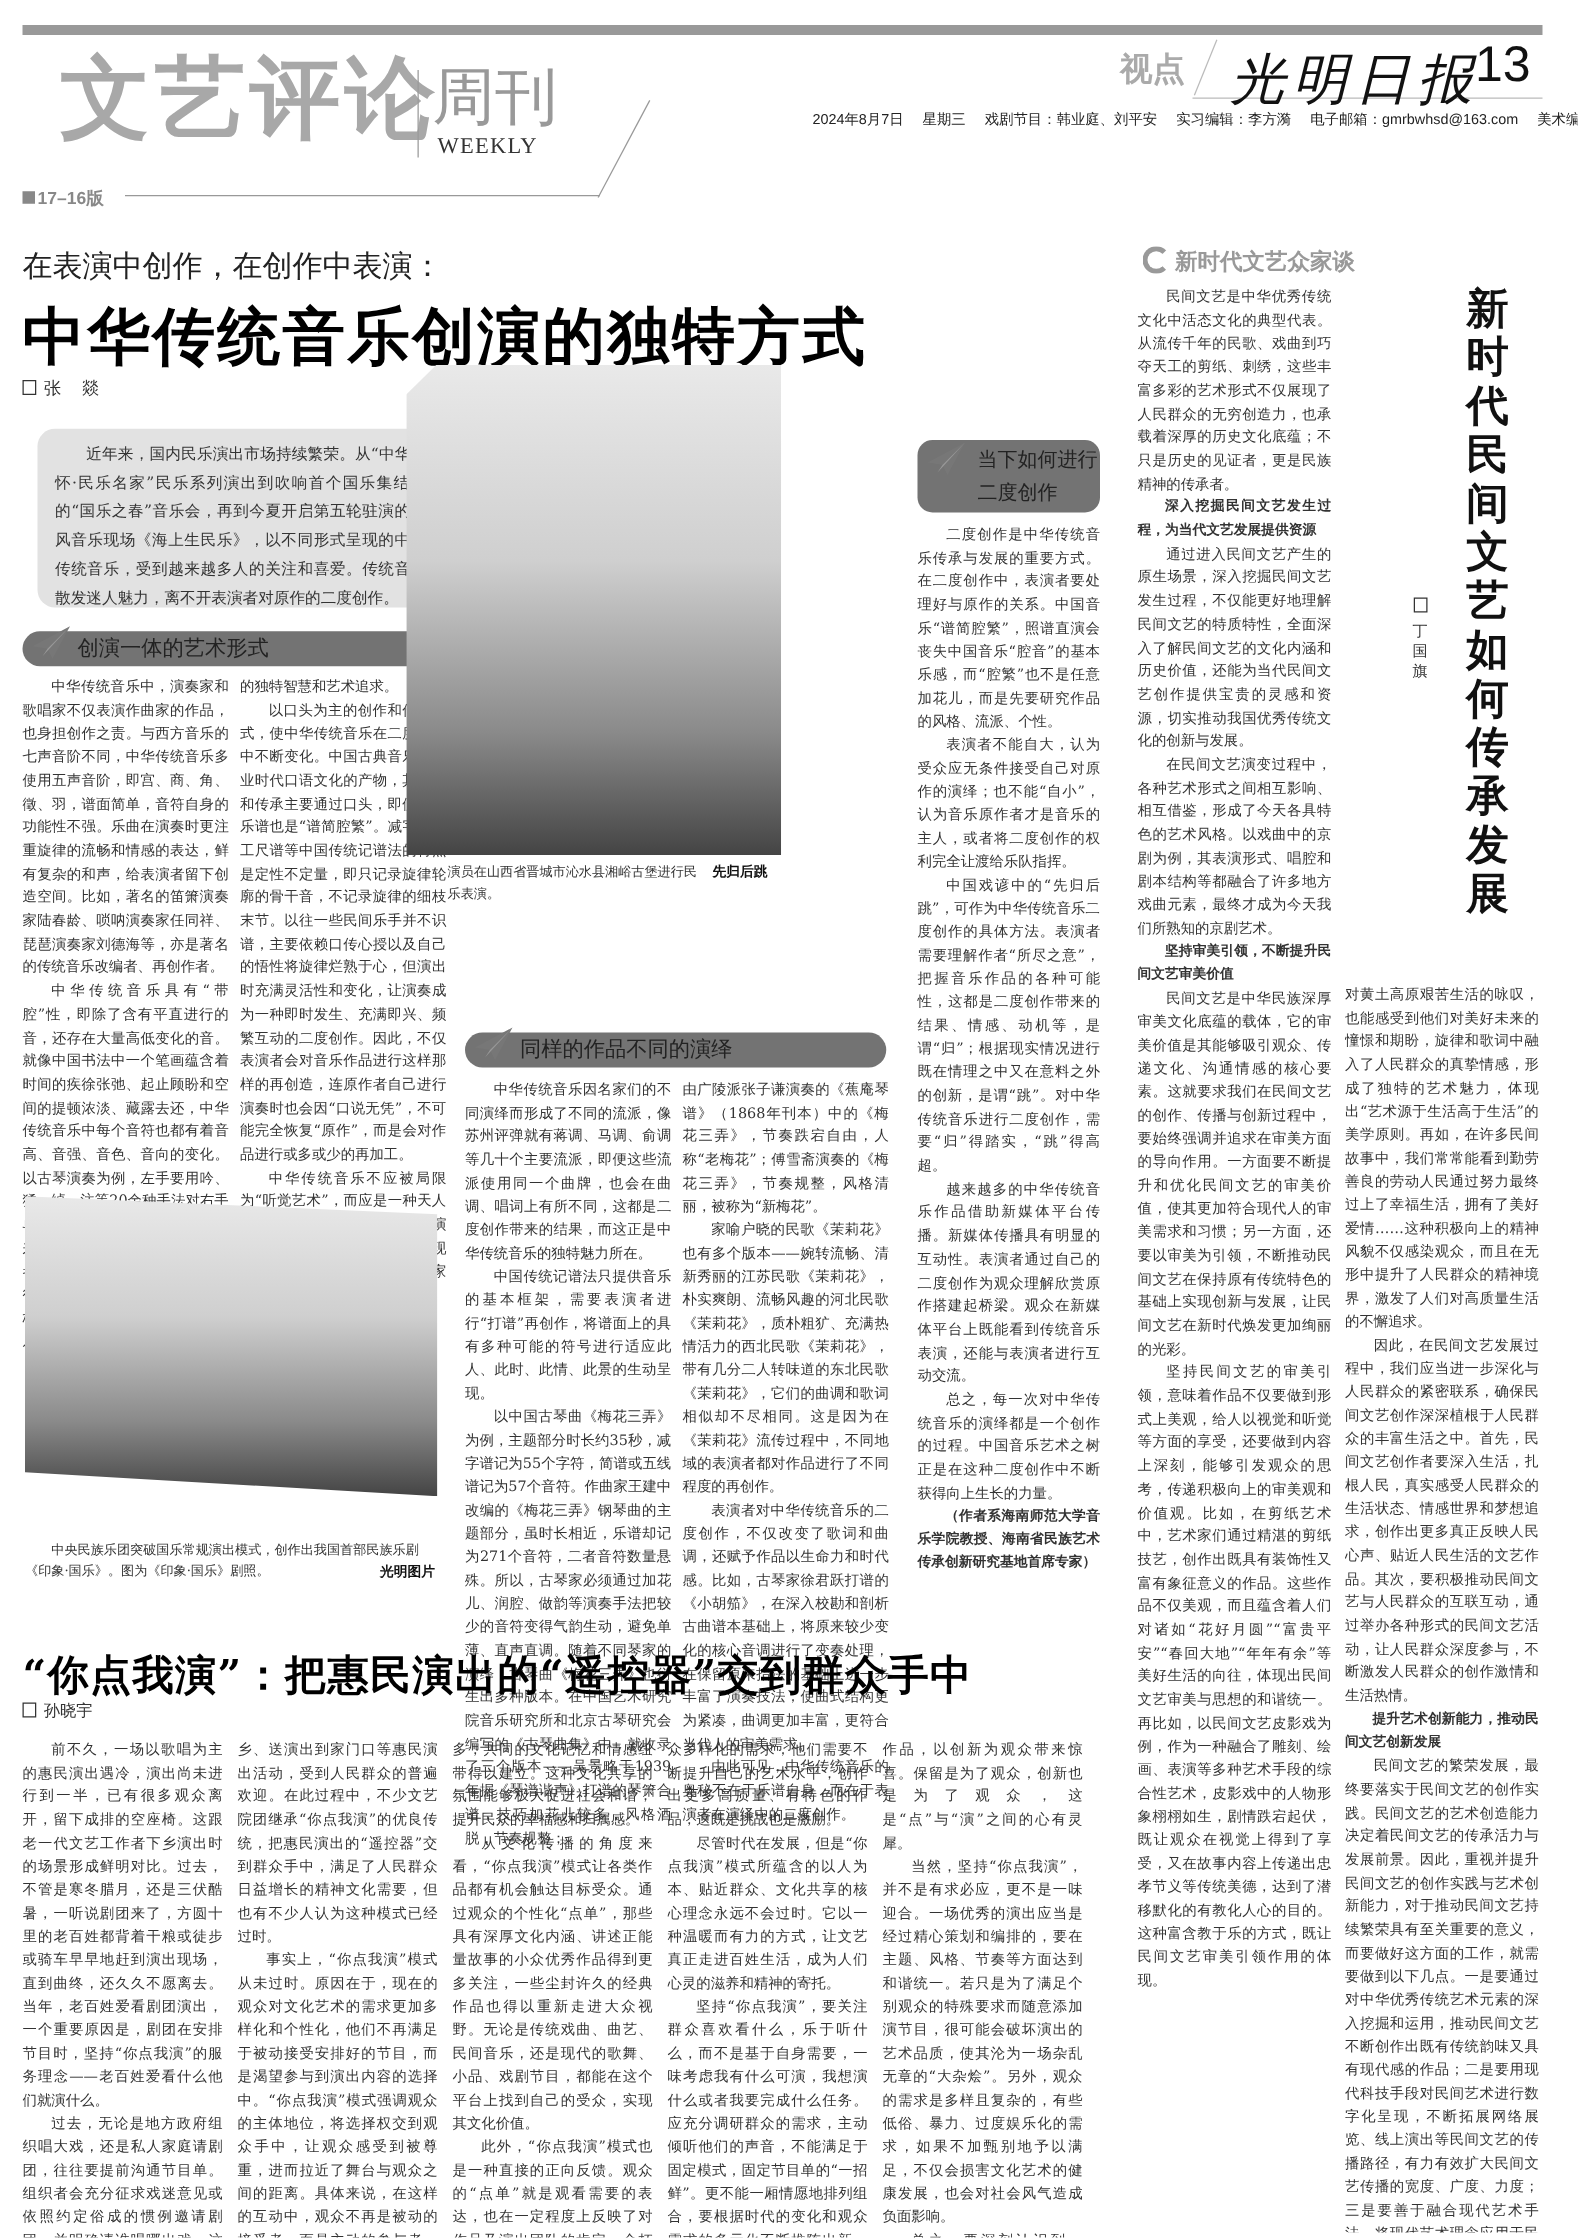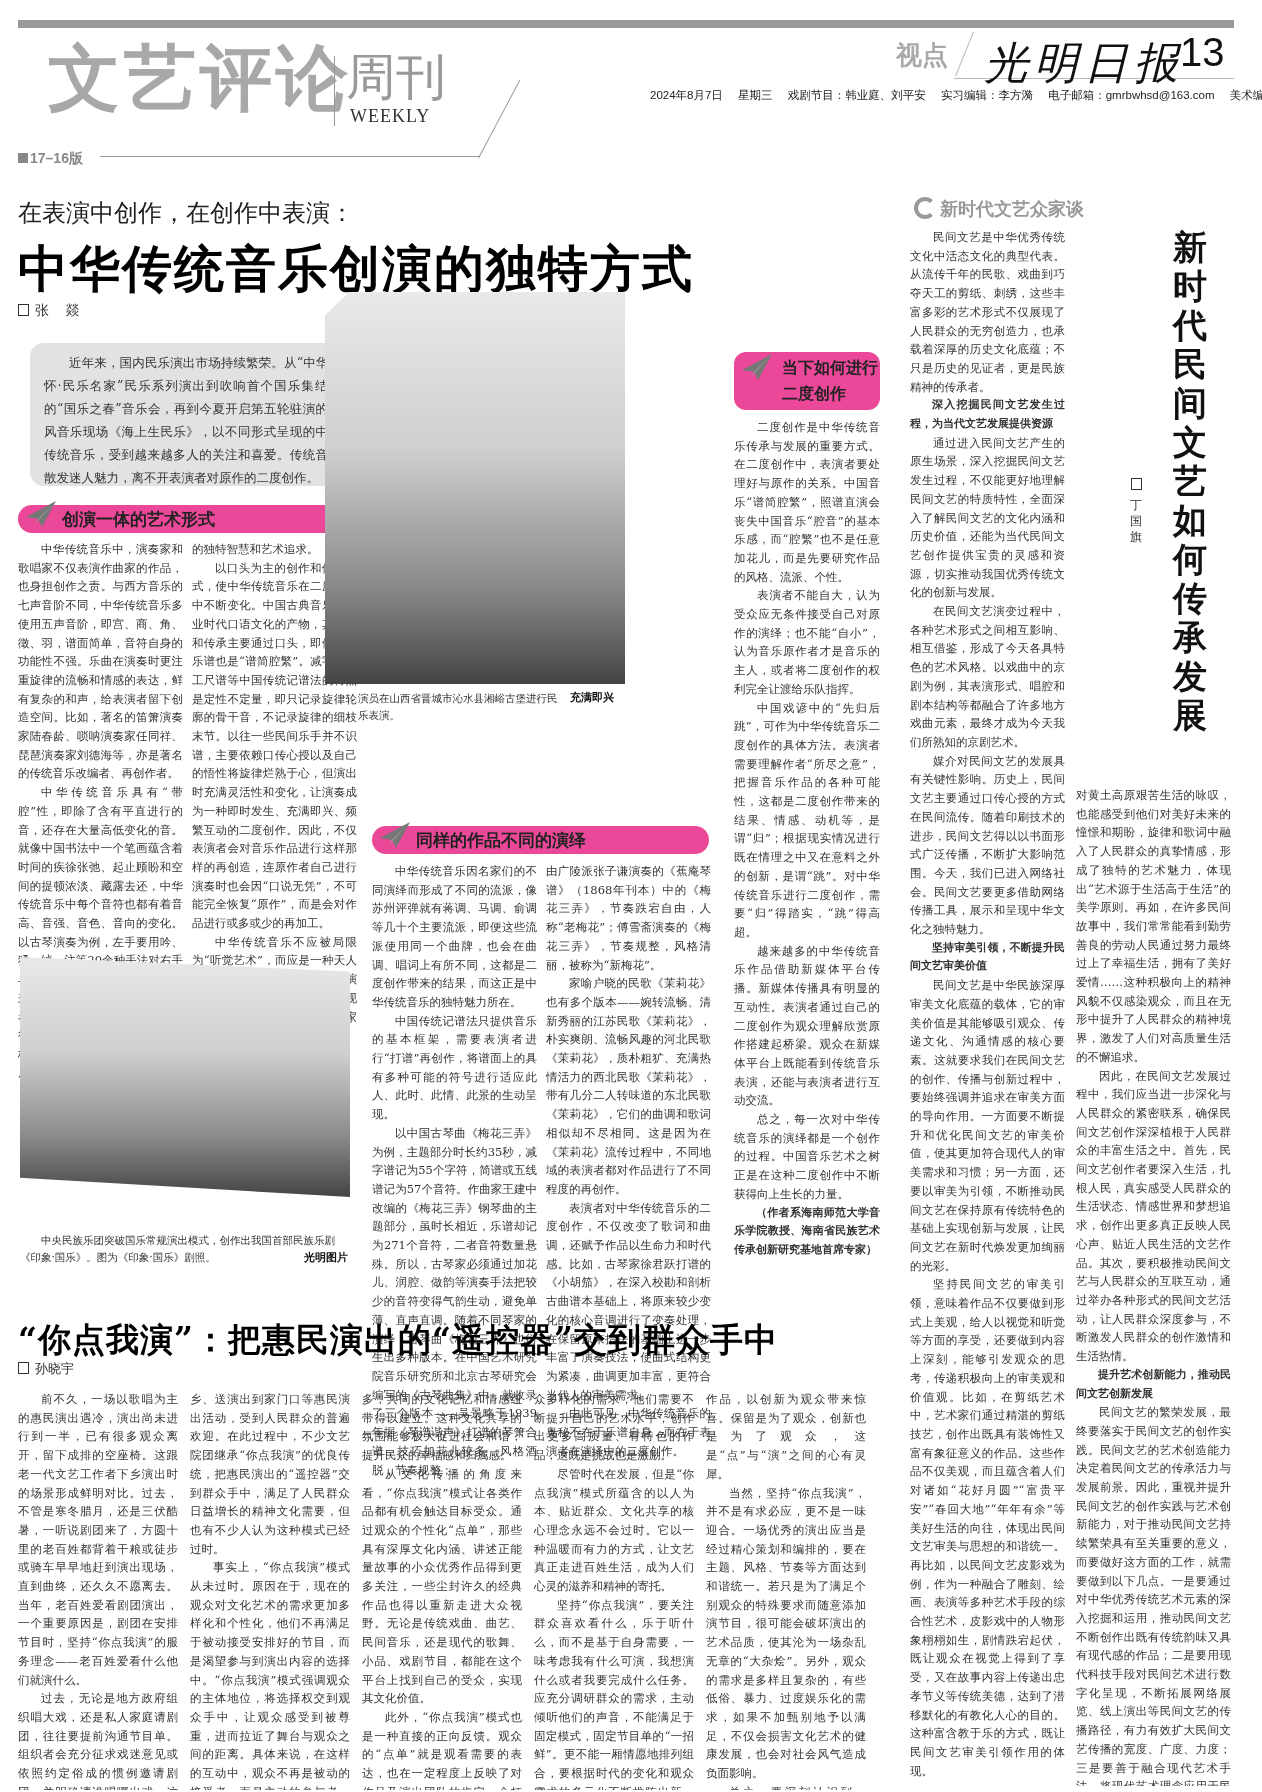--- a/index.html
+++ b/index.html
@@ -27,21 +27,21 @@
   .dateline span { margin-right: 12px; }
 
   
   .kicker { left: 18px; top: 197px; font-family: "DejaVu Sans", sans-serif; font-size: 24px; color: #222; }
   .headline { left: 18px; top: 236px; font-family: "DejaVu Serif", serif; font-size: 50px; font-weight: bold; color: #000; letter-spacing: 2px; }
   .byline { left: 18px; top: 302px; font-size: 14px; color: #333; letter-spacing: 6px; }
   .box-sym { display: inline-block; width: 11px; height: 12px; border: 1px solid #333; margin-right: 6px; vertical-align: -1px; }
 
   .lead-box { left: 30px; top: 343px; width: 325px; height: 143px; background: #e2e2e2; border-radius: 14px; padding: 8px 14px; font-size: 12.5px; line-height: 23px; color: #333; text-indent: 2em; text-align: justify; }
 
-  .sub-head { height: 28px; background: #ec4899; border-radius: 14px; font-family: "DejaVu Serif", serif; font-weight: bold; font-size: 17px; color: #222; padding-left: 44px; line-height: 28px; }
+  .sub-head { height: 28px; background: #737373; border-radius: 14px; font-family: "DejaVu Serif", serif; font-weight: normal; font-size: 17px; color: #222; padding-left: 44px; line-height: 28px; }
   .plane { position: absolute; left: 6px; top: -6px; width: 34px; height: 30px; }
 
   .col { font-size: 11.5px; line-height: 18.7px; color: #333; text-align: justify; }
   .col p { text-indent: 2em; }
   .col p.bold { font-weight: bold; font-family: "DejaVu Sans", sans-serif; font-size: 11px; }
 
   .photo { background: linear-gradient(180deg, #e9e9e9 0%, #cfcfcf 40%, #8a8a8a 75%, #444 100%); overflow: hidden; }
   .photo-caption { font-size: 10.5px; color: #333; line-height: 17px; }
   .credit { font-family: "Liberation Sans", sans-serif; font-weight: bold; font-size: 11px; color: #111; }
 
@@ -103,21 +103,21 @@
   <p>以口头为主的创作和传承方式，使中华传统音乐在二度创作中不断变化。中国古典音乐是农业时代口语文化的产物，其创作和传承主要通过口头，即便使用乐谱也是“谱简腔繁”。减字谱、工尺谱等中国传统记谱法的特点是定性不定量，即只记录旋律轮廓的骨干音，不记录旋律的细枝末节。以往一些民间乐手并不识谱，主要依赖口传心授以及自己的悟性将旋律烂熟于心，但演出时充满灵活性和变化，让演奏成为一种即时发生、充满即兴、频繁互动的二度创作。因此，不仅表演者会对音乐作品进行这样那样的再创造，连原作者自己进行演奏时也会因“口说无凭”，不可能完全恢复“原作”，而是会对作品进行或多或少的再加工。</p>
   <p>中华传统音乐不应被局限为“听觉艺术”，而应是一种天人合一、创演一体的综合艺术。演奏中华传统音乐，不应强调再现而应注重表现，歌唱家、演奏家必须具有创腔、创乐能力。</p>
 </div>
 
 <div class="abs photo" style="left:20px; top:957px; width:330px; height:240px; clip-path: polygon(0 0, 100% 6%, 100% 100%, 0 92%);"></div>
 <div class="abs photo-caption" style="left:20px; top:1232px; width:330px; text-indent:2em;">中央民族乐团突破国乐常规演出模式，创作出我国首部民族乐剧《印象·国乐》。图为《印象·国乐》剧照。</div>
 <div class="abs credit" style="left:304px; top:1250px;">光明图片</div>
 
 <div class="abs photo" style="left:325px; top:292px; width:300px; height:392px; clip-path: polygon(8% 0, 100% 0, 100% 100%, 0 100%, 0 6%);"></div>
 <div class="abs photo-caption" style="left:358px; top:690px; width:200px;">演员在山西省晋城市沁水县湘峪古堡进行民乐表演。</div>
-<div class="abs credit" style="left:570px; top:690px;">充满即兴</div>
+<div class="abs credit" style="left:570px; top:690px;">先归后跳</div>
 
 <div class="abs sub-head" style="left:372px; top:826px; width:337px;">
   <svg class="plane" viewBox="0 0 34 30">
       <polygon points="2,18 32,2 18,28 14,20" fill="#777"></polygon>
       <polygon points="14,20 32,2 10,26" fill="#999"></polygon>
     </svg>
   <span>同样的作品不同的演绎</span>
 </div>
 
 <div class="abs col" style="left:372px; top:862px; width:165px;">
@@ -150,21 +150,20 @@
 
 <div class="abs column-head"><span class="g-logo"></span><span>新时代文艺众家谈</span></div>
 <div class="abs vtitle">新时代民间文艺如何传承发展</div>
 <div class="abs vbyline"><span class="box-sym" style="margin:0 0 4px 0;"></span><span>丁国旗</span></div>
 
 <div class="abs col" style="left:910px; top:228px; width:155px; height:1560px; overflow:hidden;">
   <p>民间文艺是中华优秀传统文化中活态文化的典型代表。从流传千年的民歌、戏曲到巧夺天工的剪纸、刺绣，这些丰富多彩的艺术形式不仅展现了人民群众的无穷创造力，也承载着深厚的历史文化底蕴；不只是历史的见证者，更是民族精神的传承者。</p>
   <p class="bold">深入挖掘民间文艺发生过程，为当代文艺发展提供资源</p>
   <p>通过进入民间文艺产生的原生场景，深入挖掘民间文艺发生过程，不仅能更好地理解民间文艺的特质特性，全面深入了解民间文艺的文化内涵和历史价值，还能为当代民间文艺创作提供宝贵的灵感和资源，切实推动我国优秀传统文化的创新与发展。</p>
   <p>在民间文艺演变过程中，各种艺术形式之间相互影响、相互借鉴，形成了今天各具特色的艺术风格。以戏曲中的京剧为例，其表演形式、唱腔和剧本结构等都融合了许多地方戏曲元素，最终才成为今天我们所熟知的京剧艺术。</p>
-  <p>媒介对民间文艺的发展具有关键性影响。历史上，民间文艺主要通过口传心授的方式在民间流传。随着印刷技术的进步，民间文艺得以以书面形式广泛传播，不断扩大影响范围。今天，我们已进入网络社会。民间文艺要更多借助网络传播工具，展示和呈现中华文化之独特魅力。</p>
   <p class="bold">坚持审美引领，不断提升民间文艺审美价值</p>
   <p>民间文艺是中华民族深厚审美文化底蕴的载体，它的审美价值是其能够吸引观众、传递文化、沟通情感的核心要素。这就要求我们在民间文艺的创作、传播与创新过程中，要始终强调并追求在审美方面的导向作用。一方面要不断提升和优化民间文艺的审美价值，使其更加符合现代人的审美需求和习惯；另一方面，还要以审美为引领，不断推动民间文艺在保持原有传统特色的基础上实现创新与发展，让民间文艺在新时代焕发更加绚丽的光彩。</p>
   <p>坚持民间文艺的审美引领，意味着作品不仅要做到形式上美观，给人以视觉和听觉等方面的享受，还要做到内容上深刻，能够引发观众的思考，传递积极向上的审美观和价值观。比如，在剪纸艺术中，艺术家们通过精湛的剪纸技艺，创作出既具有装饰性又富有象征意义的作品。这些作品不仅美观，而且蕴含着人们对诸如“花好月圆”“富贵平安”“春回大地”“年年有余”等美好生活的向往，体现出民间文艺审美与思想的和谐统一。再比如，以民间文艺皮影戏为例，作为一种融合了雕刻、绘画、表演等多种艺术手段的综合性艺术，皮影戏中的人物形象栩栩如生，剧情跌宕起伏，既让观众在视觉上得到了享受，又在故事内容上传递出忠孝节义等传统美德，达到了潜移默化的有教化人心的目的。这种富含教于乐的方式，既让民间文艺审美引领作用的体现。</p>
 
 </div>
 <div class="abs col" style="left:1076px; top:786px; width:155px; height:1000px; overflow:hidden;">
   <p style="text-indent:0">对黄土高原艰苦生活的咏叹，也能感受到他们对美好未来的憧憬和期盼，旋律和歌词中融入了人民群众的真挚情感，形成了独特的艺术魅力，体现出“艺术源于生活高于生活”的美学原则。再如，在许多民间故事中，我们常常能看到勤劳善良的劳动人民通过努力最终过上了幸福生活，拥有了美好爱情……这种积极向上的精神风貌不仅感染观众，而且在无形中提升了人民群众的精神境界，激发了人们对高质量生活的不懈追求。</p>
   <p>因此，在民间文艺发展过程中，我们应当进一步深化与人民群众的紧密联系，确保民间文艺创作深深植根于人民群众的丰富生活之中。首先，民间文艺创作者要深入生活，扎根人民，真实感受人民群众的生活状态、情感世界和梦想追求，创作出更多真正反映人民心声、贴近人民生活的文艺作品。其次，要积极推动民间文艺与人民群众的互联互动，通过举办各种形式的民间文艺活动，让人民群众深度参与，不断激发人民群众的创作激情和生活热情。</p>
   <p class="bold">提升艺术创新能力，推动民间文艺创新发展</p>
   <p>民间文艺的繁荣发展，最终要落实于民间文艺的创作实践。民间文艺的艺术创造能力决定着民间文艺的传承活力与发展前景。因此，重视并提升民间文艺的创作实践与艺术创新能力，对于推动民间文艺持续繁荣具有至关重要的意义，而要做好这方面的工作，就需要做到以下几点。一是要通过对中华优秀传统艺术元素的深入挖掘和运用，推动民间文艺不断创作出既有传统韵味又具有现代感的作品；二是要用现代科技手段对民间艺术进行数字化呈现，不断拓展网络展览、线上演出等民间文艺的传播路径，有力有效扩大民间文艺传播的宽度、广度、力度；三是要善于融合现代艺术手法，将现代艺术理念应用于民间文艺作品的创作之中，孵化出更多民间文艺新品新作；四是要大力培养民间文艺人才队伍，让更多年轻人关注、欣赏民间文艺，并投入民间文艺的创作研究之中，不断为民间文艺的传承发展、创新创造注入新生力量，使民间文艺的赓续发展后继有人。</p>

